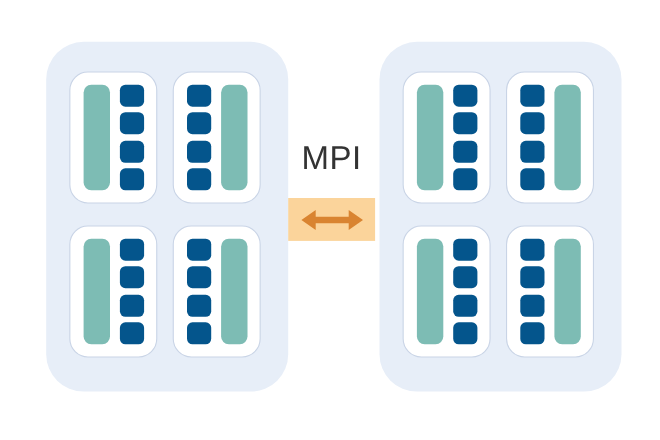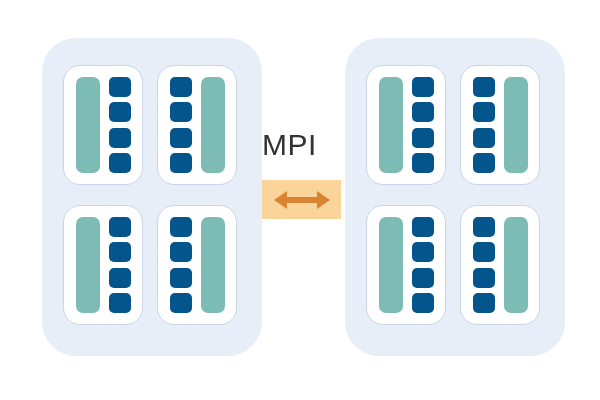--- a/index.html
+++ b/index.html
@@ -83,21 +83,21 @@
     left: 262px;
     top: 128px;
     width: 79px;
     height: 92px;
   }
   #mpi-label {
     position: absolute;
     left: 0;
     top: 0;
     width: 79px;
-    text-align: left;
+    text-align: center;
     font-size: 30px;
     line-height: 34px;
     color: #333333;
     letter-spacing: 0.5px;
     white-space: nowrap;
   }
   #mpi-arrow-band {
     position: absolute;
     left: 0;
     top: 52px;

